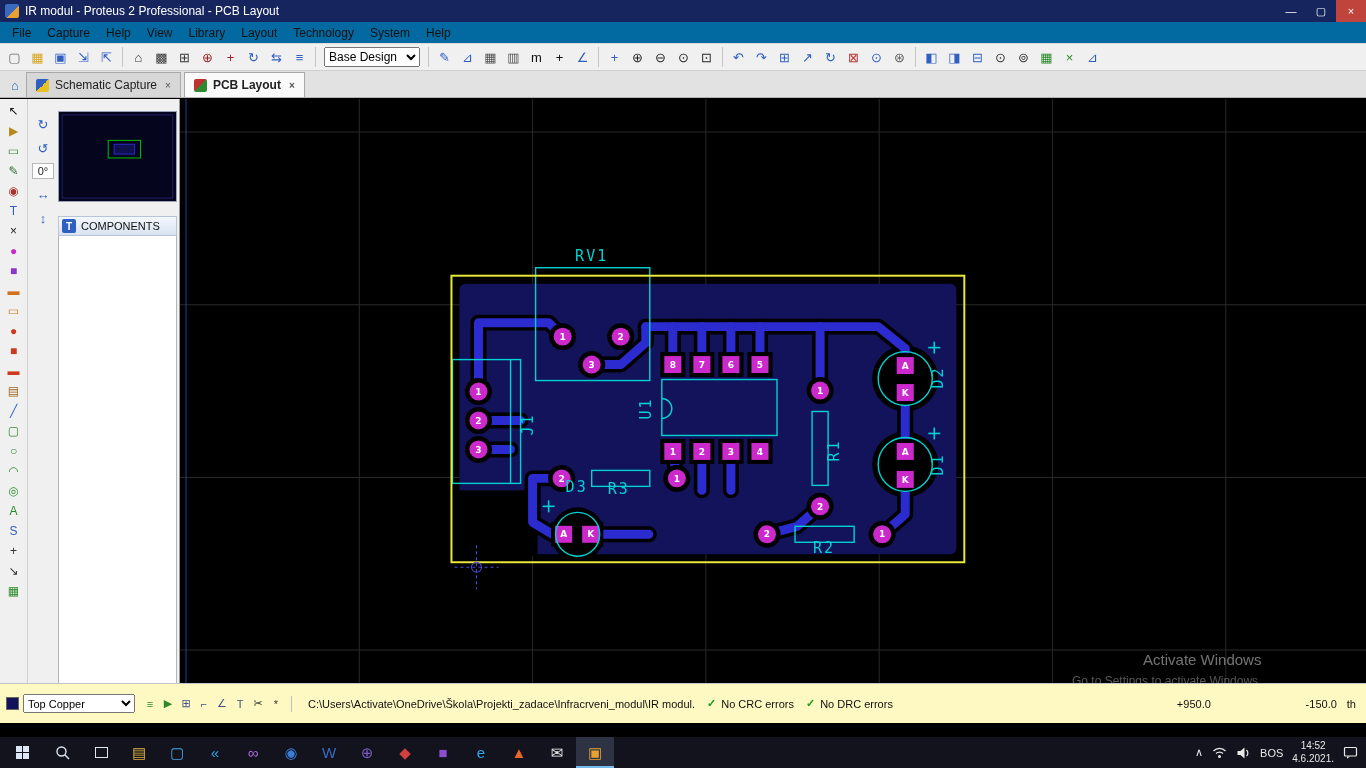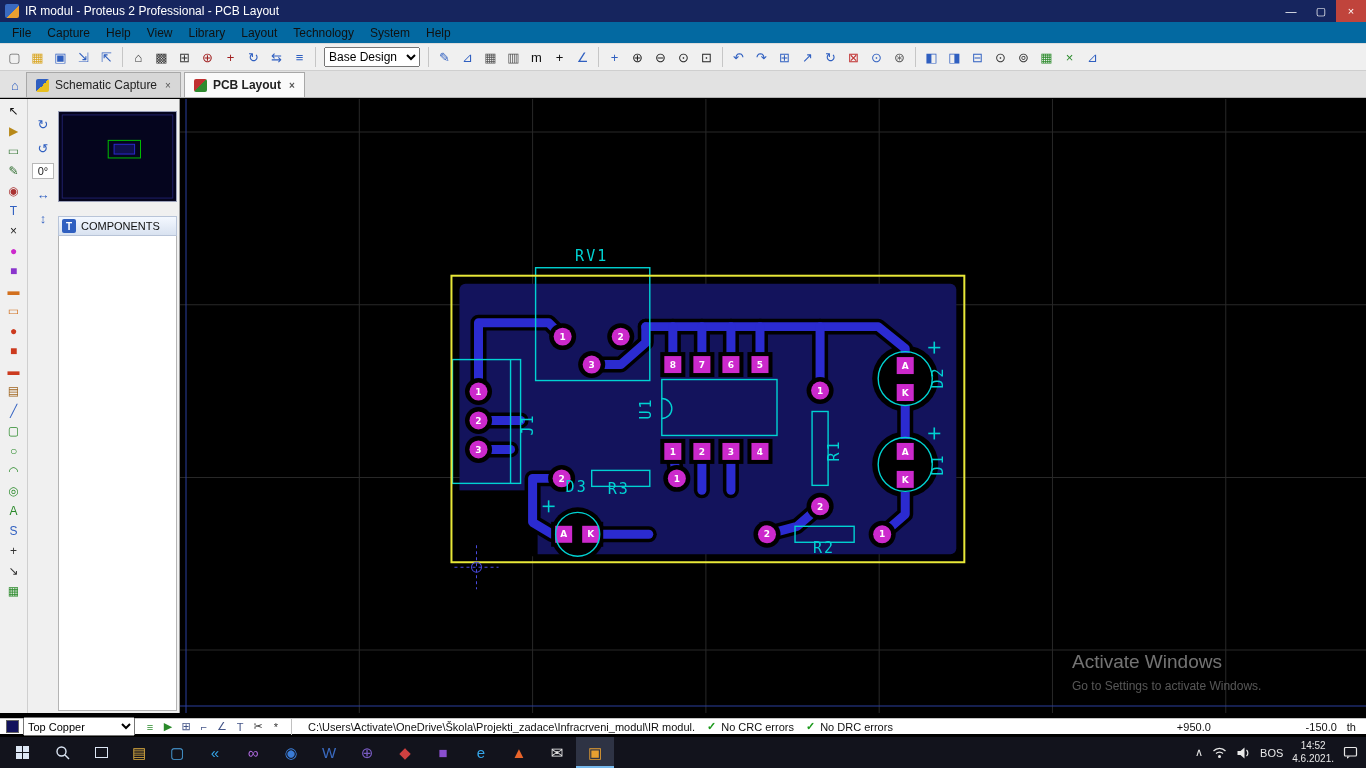--- a/index.html
+++ b/index.html
@@ -50,25 +50,25 @@
   #minimap{margin-top:12px;width:119px;height:91px;background:#05051e;border:1px solid #9aa0b8;}
   #components-header{margin-top:14px;height:20px;background:linear-gradient(#f4f8ff,#d9e2f0);border:1px solid #b8c4d8;
     display:flex;align-items:center;gap:5px;font-size:11px;color:#111;padding-left:3px;}
   #components-header .ticon{width:14px;height:14px;background:#2f5fc0;color:#fff;font-size:10px;font-weight:bold;
     display:flex;align-items:center;justify-content:center;border-radius:2px;}
   #components-list{flex:1;background:#fff;border:1px solid #b4b4b4;border-top:none;margin-bottom:2px;}
 
   #canvas{flex:1;background:#000;position:relative;overflow:hidden;}
   #pcb-svg{display:block;width:100%;height:100%;}
   #watermark{position:absolute;left:892px;top:552px;color:rgba(210,210,210,0.55);pointer-events:none;}
-  #watermark .l1{font-size:19px;}
+  #watermark .l1{font-size:15px;text-align:right;}
   #watermark .l2{font-size:12px;margin-top:6px;color:rgba(190,190,190,0.45);}
 
   
-  #statusbar{position:absolute;bottom:34px;left:0;right:0;height:16px;background:#ffffff;border-top:1px solid #c4c4c4;
+  #statusbar{position:absolute;bottom:45px;left:0;right:0;height:40px;background:#fef9c3;border-top:1px solid #c4c4c4;
     display:flex;align-items:center;font-size:11px;color:#111;padding:0 6px;}
   .layer-swatch{width:13px;height:13px;background:#13135c;border:1px solid #666;margin-right:4px;}
   .layer-select{height:19px;font-size:11px;width:112px;}
   .stgroup{display:flex;align-items:center;margin-left:6px;}
   .stbtn{width:18px;height:18px;display:flex;align-items:center;justify-content:center;font-size:11px;}
   .ssep{width:1px;height:16px;background:#c0c0c0;margin:0 6px;}
   .stpath{margin-left:10px;white-space:nowrap;overflow:hidden;max-width:430px;}
   .stcheck{color:#1d9a1d;font-weight:bold;margin:0 5px 0 12px;}
   .coords{margin-left:auto;display:flex;align-items:center;}
   .coords .cx{width:70px;text-align:right;}

